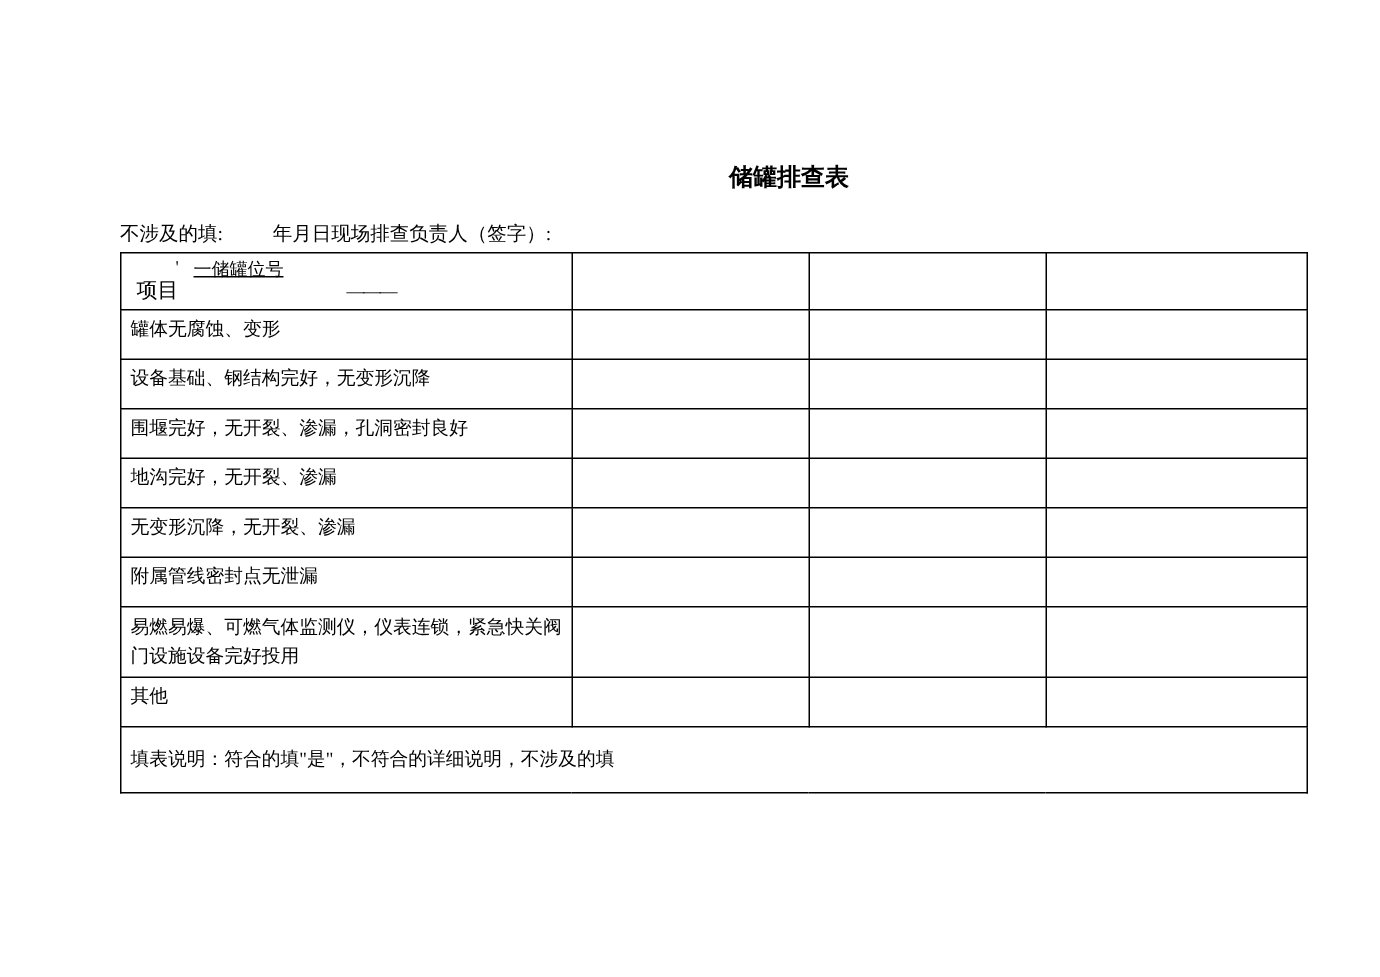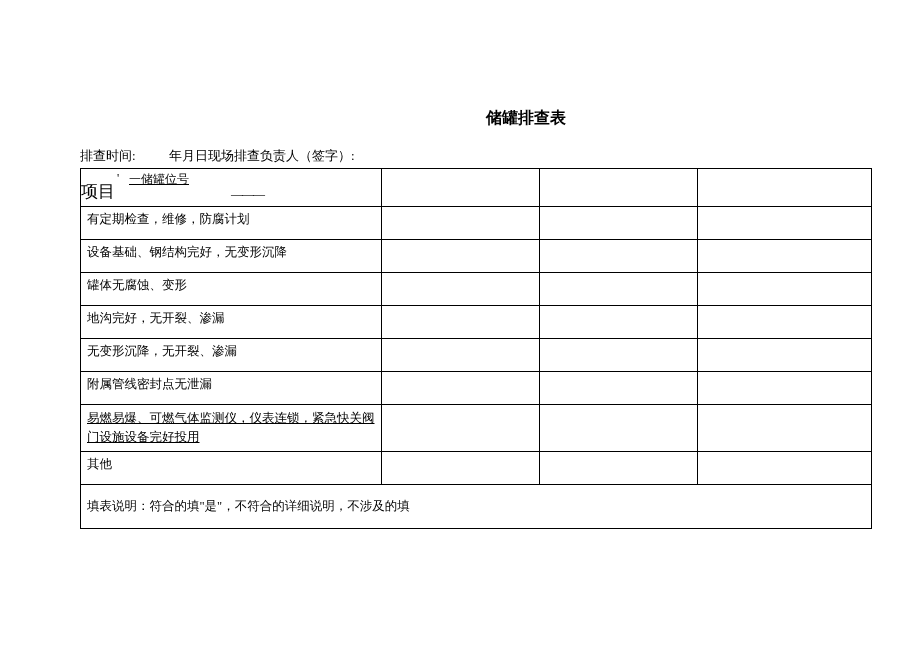--- a/index.html
+++ b/index.html
@@ -62,79 +62,78 @@
     }
     .hdr-apos {
       position: absolute;
       top: 2px;
       left: 36px;
       font-size: 12px;
     }
     .hdr-bot {
       position: absolute;
       bottom: 3px;
-      left: 0;
-      font-size: 17px;
+      left: 10px;
+      font-size: 14px;
     }
     .hdr-dash {
       position: absolute;
       bottom: 4px;
       left: 150px;
       letter-spacing: -1px;
       font-size: 12px;
     }
     .row-tall {
       line-height: 1.5;
-      text-decoration: underline;
     }
     
     .footer-row td {
       height: 44px;
       vertical-align: middle;
     }
   </style>
 </head>
 <body>
 
 <div class="page">
   <div class="title">储罐排查表</div>
 
   <div class="meta-line">
-    <span class="meta-time">排查时间:</span>
+    <span class="meta-time">不涉及的填:</span>
     <span class="meta-date">年月日现场排查负责人（签字）:</span>
   </div>
 
   <table>
     <tbody>
         <tr>
       <td class="c1 hdr-cell">
         <span class="hdr-apos">'</span>
         <span class="hdr-top">一储罐位号</span>
         <span class="hdr-bot">项目</span>
         <span class="hdr-dash">———</span>
       </td>
       <td class="c2"></td>
       <td class="c3"></td>
       <td class="c4"></td>
     </tr>
 
     <tr>
-      <td class="c1">有定期检查，维修，防腐计划</td>
+      <td class="c1">罐体无腐蚀、变形</td>
       <td class="c2"></td>
       <td class="c3"></td>
       <td class="c4"></td>
     </tr>
     <tr>
       <td class="c1">设备基础、钢结构完好，无变形沉降</td>
       <td class="c2"></td>
       <td class="c3"></td>
       <td class="c4"></td>
     </tr>
     <tr>
-      <td class="c1">罐体无腐蚀、变形</td>
+      <td class="c1">围堰完好，无开裂、渗漏，孔洞密封良好</td>
       <td class="c2"></td>
       <td class="c3"></td>
       <td class="c4"></td>
     </tr>
     <tr>
       <td class="c1">地沟完好，无开裂、渗漏</td>
       <td class="c2"></td>
       <td class="c3"></td>
       <td class="c4"></td>
     </tr>

